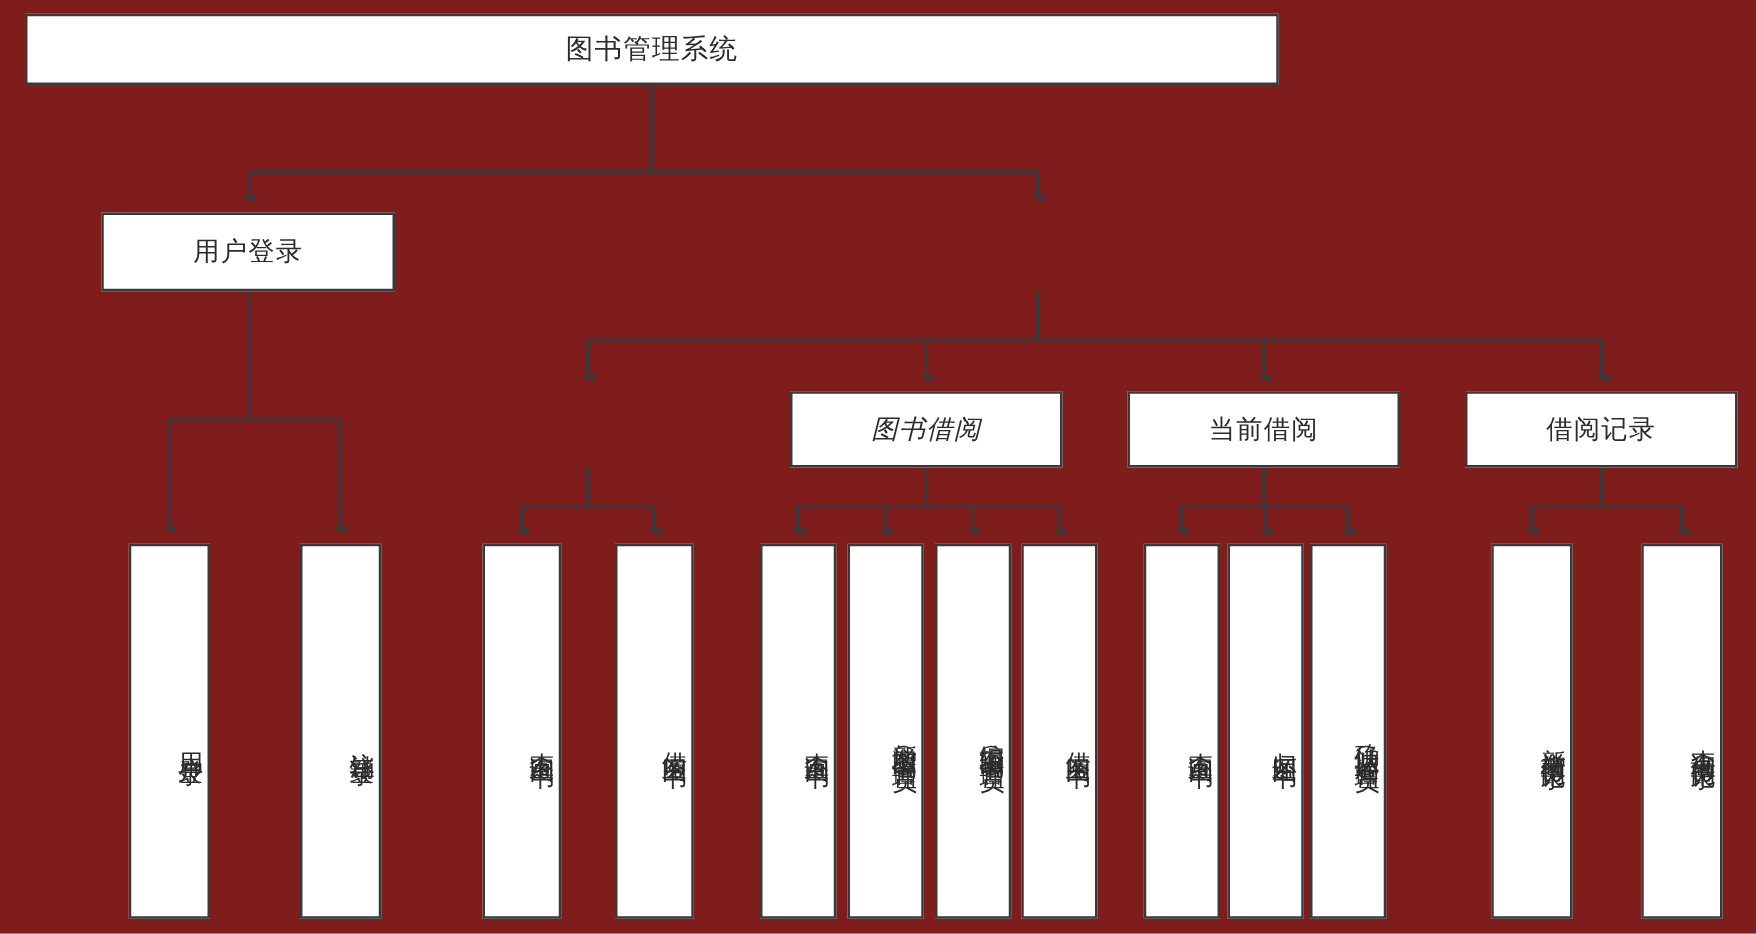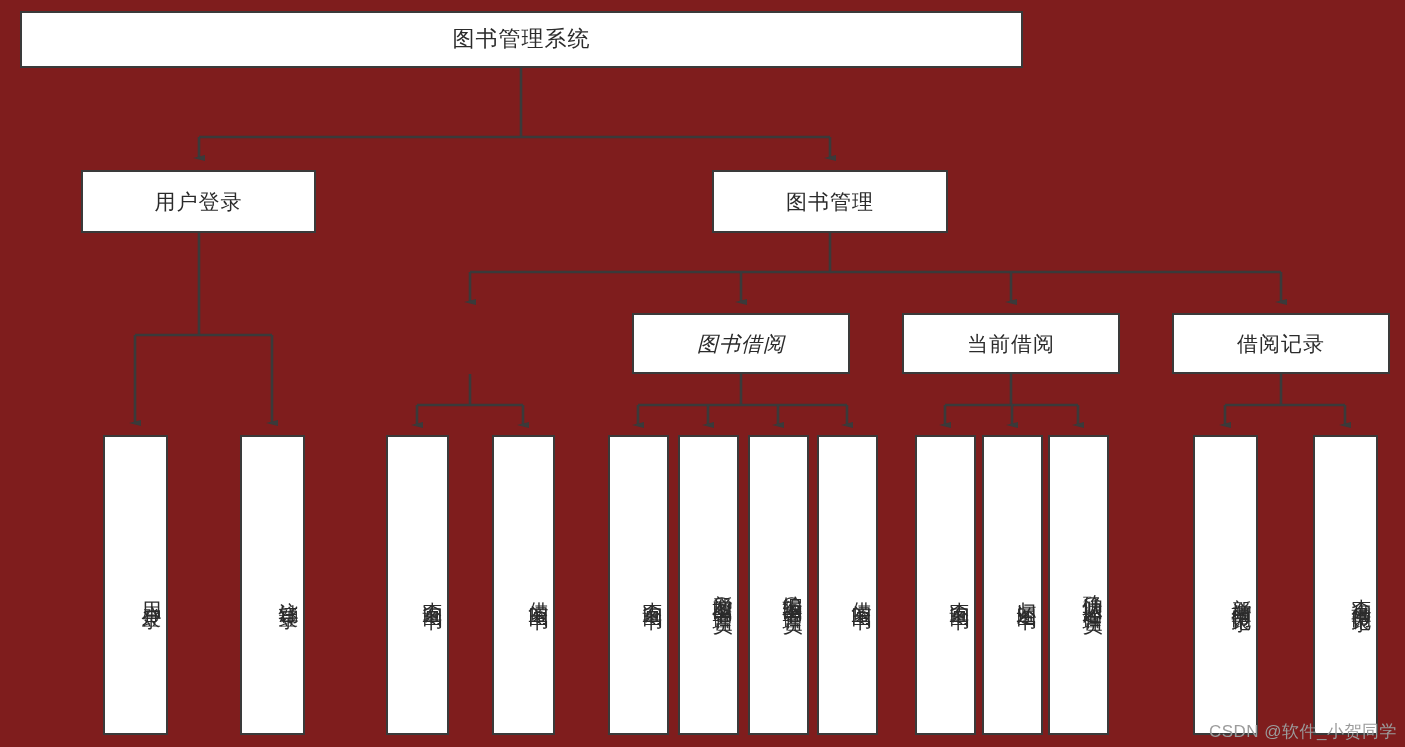--- a/index.html
+++ b/index.html
@@ -127,23 +127,20 @@
   </svg>
 
   <div class="node horiz" id="root-node" style="left:20px; top:11px; width:1003px; height:57px;">
     <span>图书管理系统</span>
   </div>
 
   <div class="node horiz" style="left:81px; top:170px; width:235px; height:63px;">
     <span>用户登录</span>
   </div>
 
-  <div class="node horiz" style="left:712px; top:170px; width:236px; height:63px;">
-    <span>图书管理</span>
-  </div>
 
 
   <div class="node horiz" style="left:632px; top:313px; width:218px; height:61px;font-style:italic;">
     <span>图书借阅</span>
   </div>
 
   <div class="node horiz" style="left:1172px; top:313px; width:218px; height:61px;">
     <span>借阅记录</span>
   </div>
 
@@ -188,15 +185,14 @@
     <span class="vtext">确认归还（管理员）</span>
   </div>
 
   <div class="node vert" style="left:1193px; top:435px; width:65px; height:300px;">
     <span class="vtext">新增借阅记录</span>
   </div>
   <div class="node vert" style="left:1313px; top:435px; width:65px; height:300px;">
     <span class="vtext">查询借阅记录</span>
   </div>
 
-  <div class="watermark">CSDN @软件_小贺同学</div>
 
 </div>
 
 </body></html>

